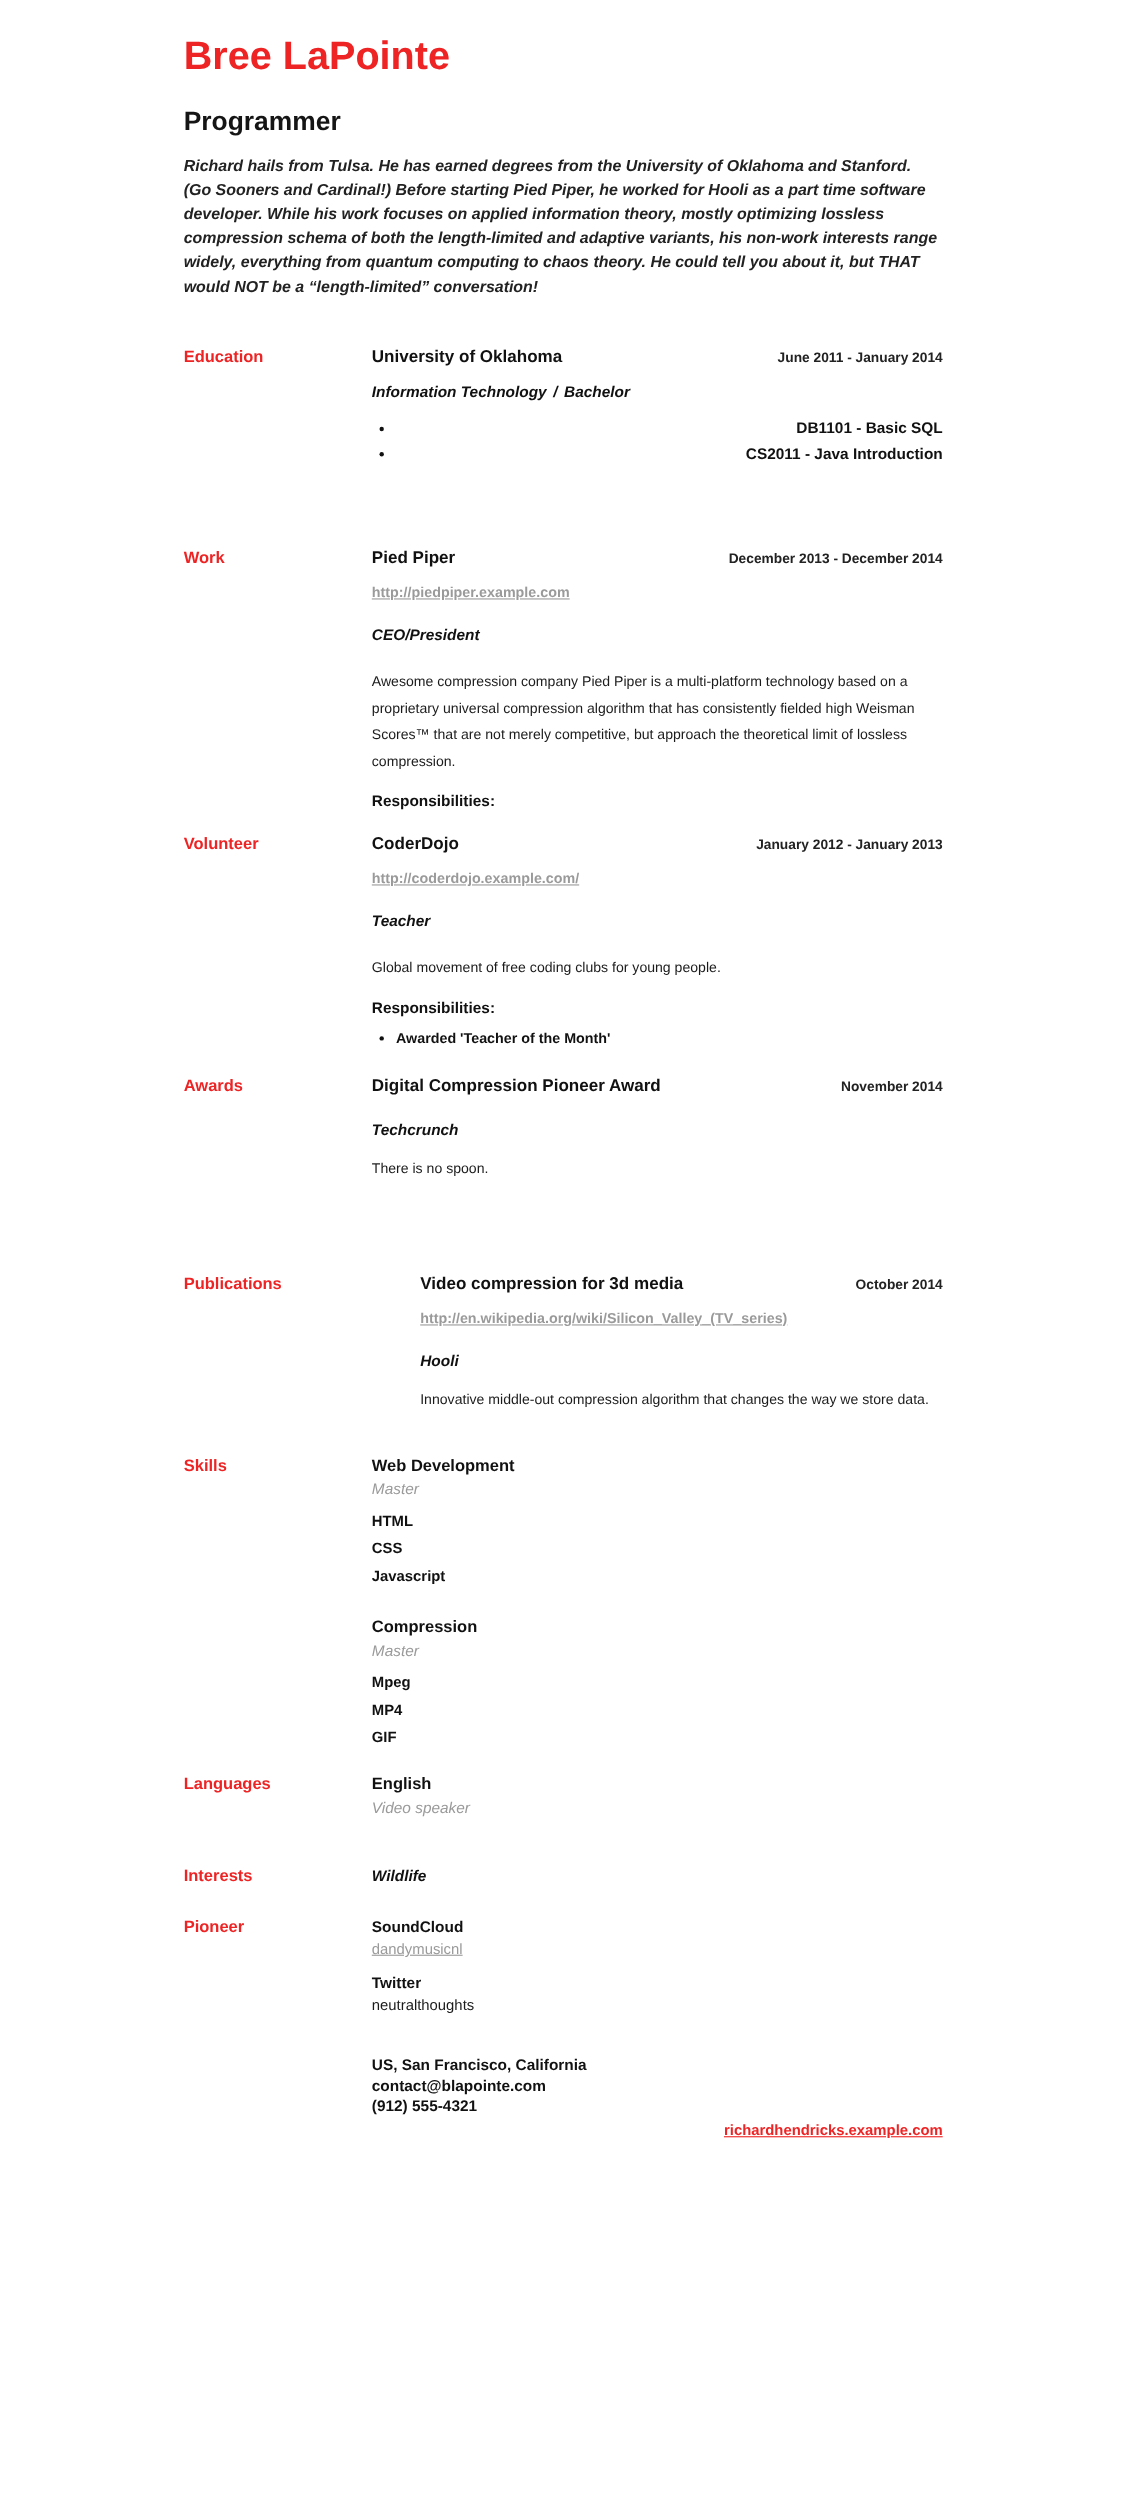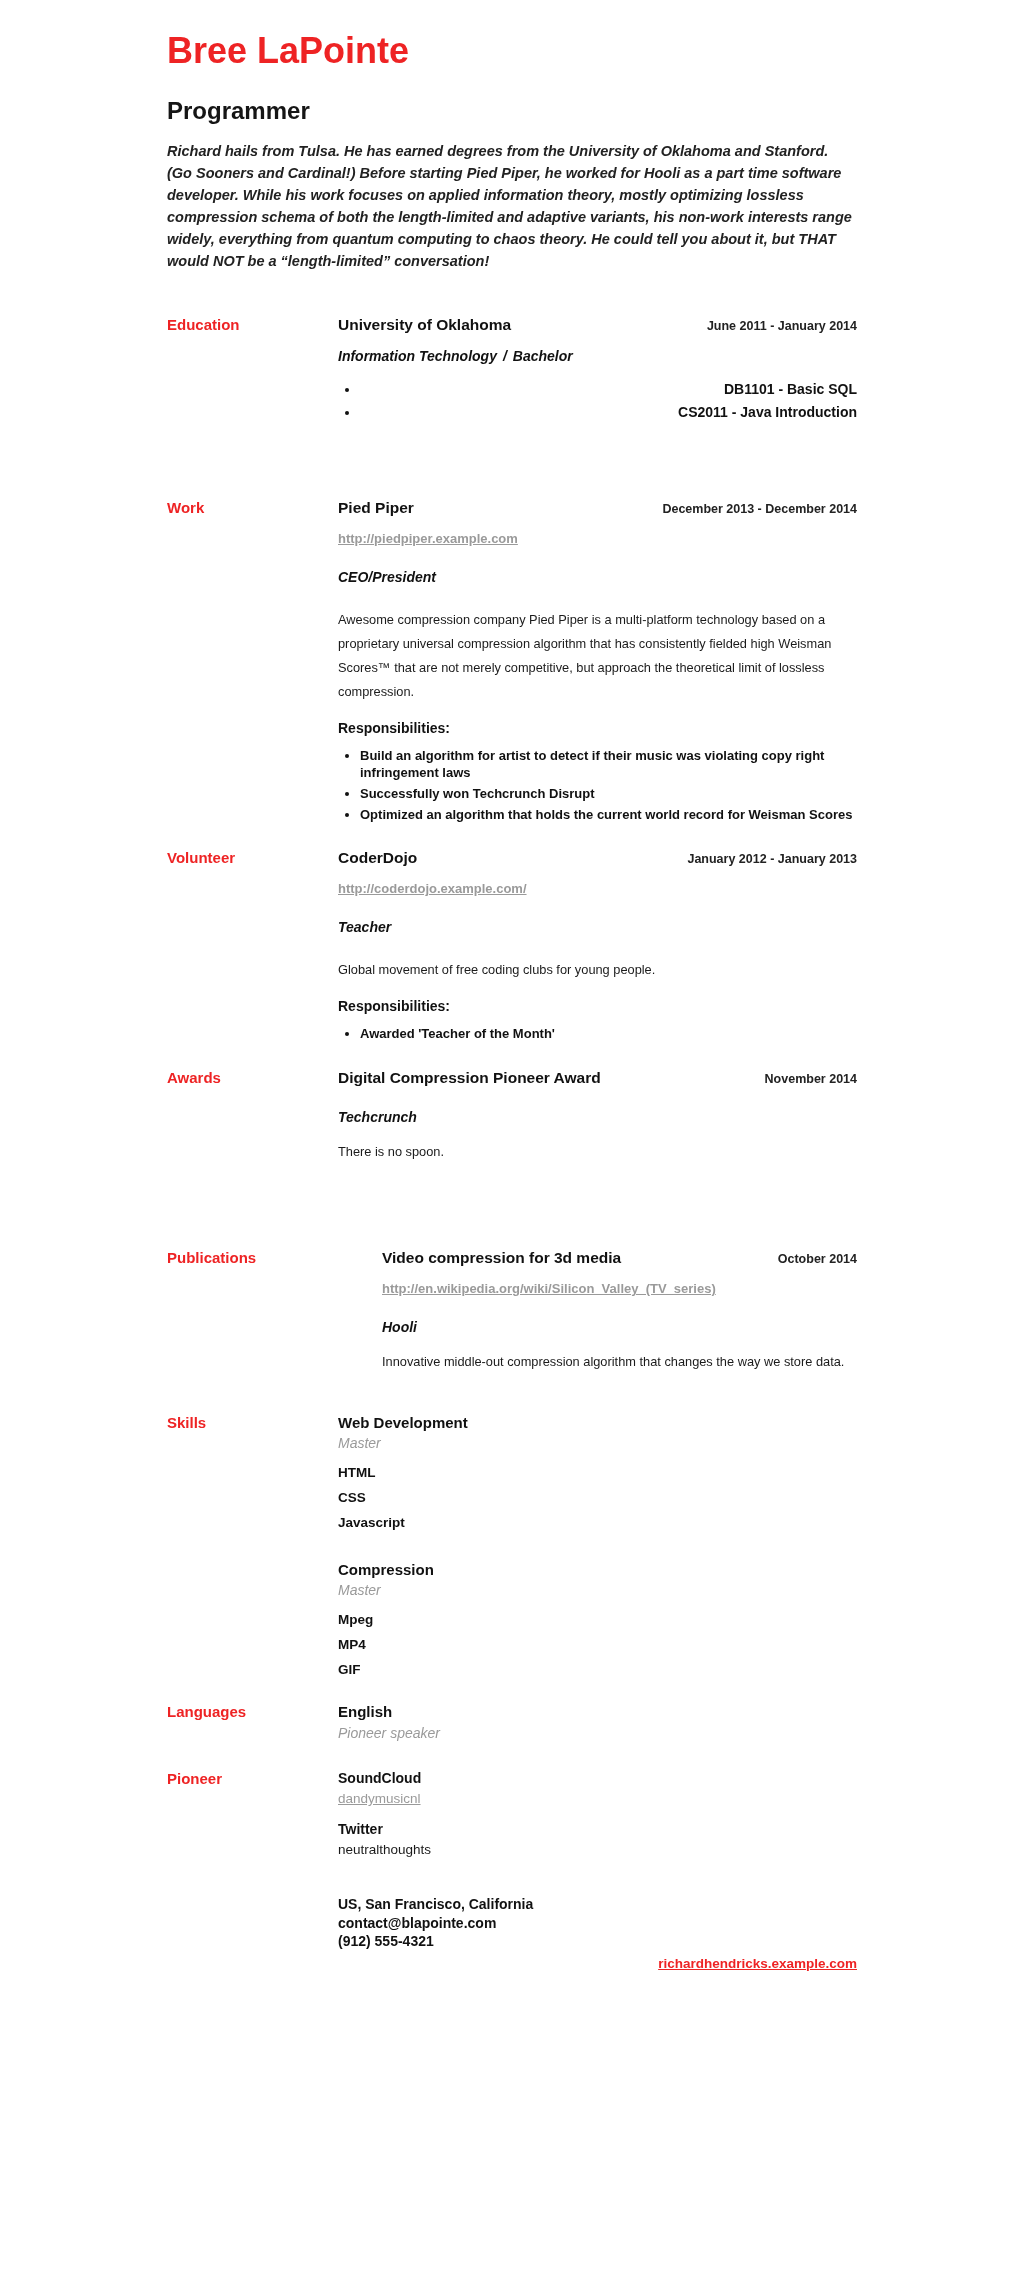--- a/index.html
+++ b/index.html
@@ -110,25 +110,20 @@
     <div class="section-label">Work</div>
     <div class="section-body">
       <div class="entry-head">
         <span class="entry-title">Pied Piper</span>
         <span class="entry-date">December 2013 - December 2014</span>
       </div>
       <div class="entry-website"><a>http://piedpiper.example.com</a></div>
       <div class="entry-position">CEO/President</div>
       <p class="entry-summary">Awesome compression company Pied Piper is a multi-platform technology based on a proprietary universal compression algorithm that has consistently fielded high Weisman Scores™ that are not merely competitive, but approach the theoretical limit of lossless compression.</p>
       <div class="resp-label">Responsibilities:</div>
-      <ul class="highlights">
-          <li>Build an algorithm for artist to detect if their music was violating copy right infringement laws</li>
-          <li>Successfully won Techcrunch Disrupt</li>
-          <li>Optimized an algorithm that holds the current world record for Weisman Scores</li>
-        </ul>
     </div>
   </div>
 
   <div class="section sec-volunteer">
     <div class="section-label">Volunteer</div>
     <div class="section-body">
       <div class="entry-head">
         <span class="entry-title">CoderDojo</span>
         <span class="entry-date">January 2012 - January 2013</span>
       </div>
@@ -188,24 +183,30 @@
             <div class="keyword-row">GIF</div>
           </div>
       </div>
     </div>
   </div>
 
   <div class="section sec-languages">
     <div class="section-label">Languages</div>
     <div class="section-body">
       <div class="lang-name">English</div>
-      <div class="lang-fluency">Pioneer speaker</div>
-    </div>
-  </div>
-
+      <div class="lang-fluency">Video speaker</div>
+    </div>
+  </div>
+
+  <div class="section sec-interests">
+    <div class="section-label">Interests</div>
+    <div class="section-body">
+      <div class="interest-name">Wildlife</div>
+    </div>
+  </div>
 
 
   <div class="section sec-profiles">
     <div class="section-label">Pioneer</div>
     <div class="section-body">
       <div class="profile-entry">
         <div class="profile-network">SoundCloud</div>
         <div class="profile-username"><a class="gray-link">dandymusicnl</a></div>
       </div>
       <div class="profile-entry">

